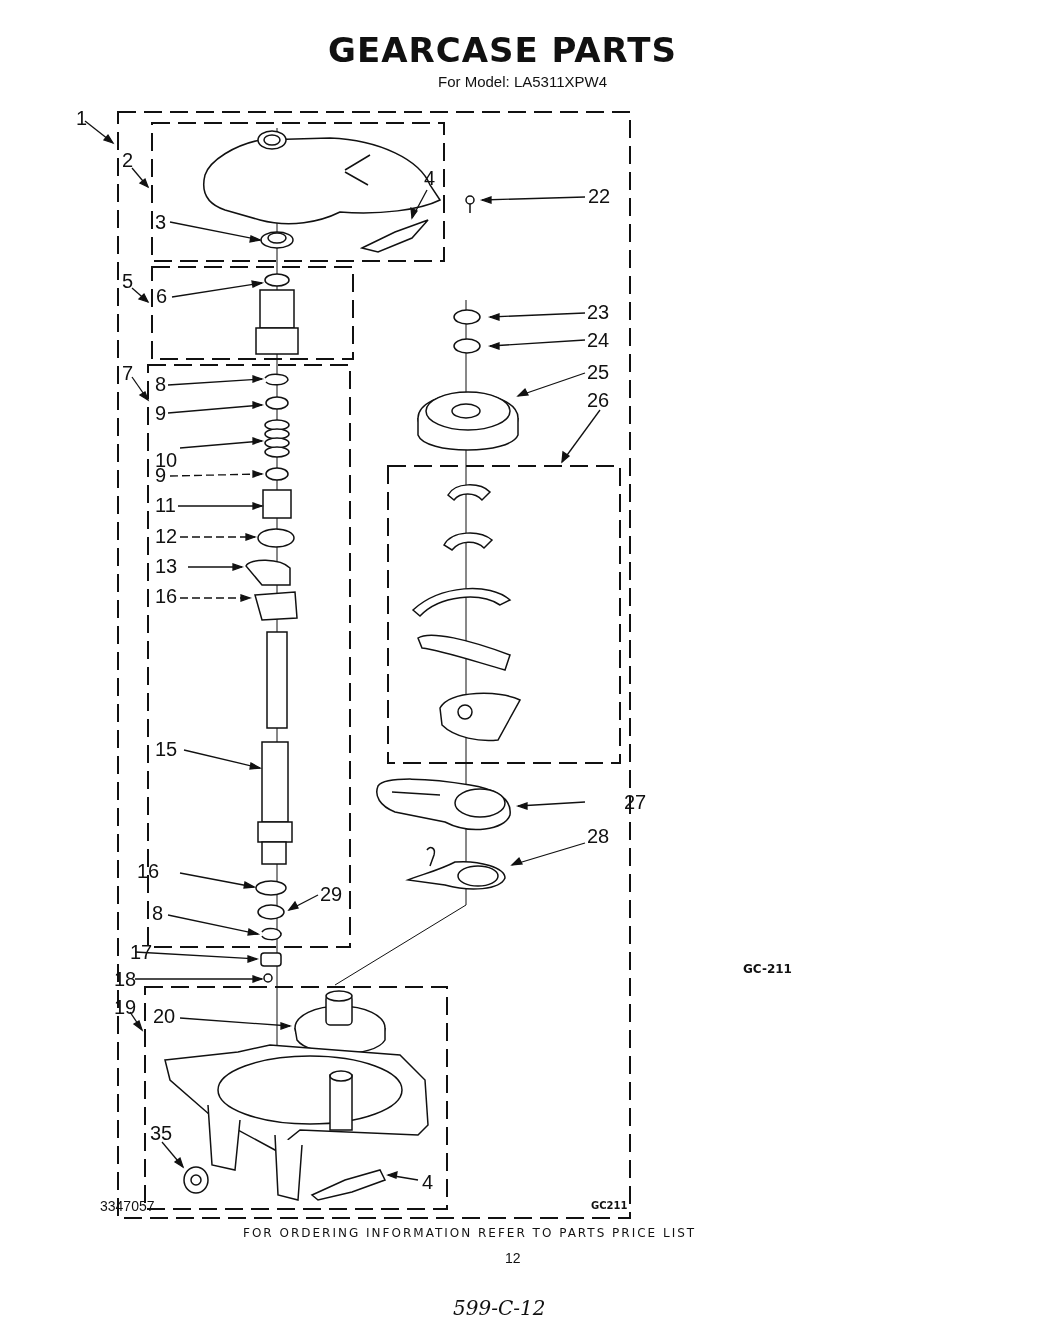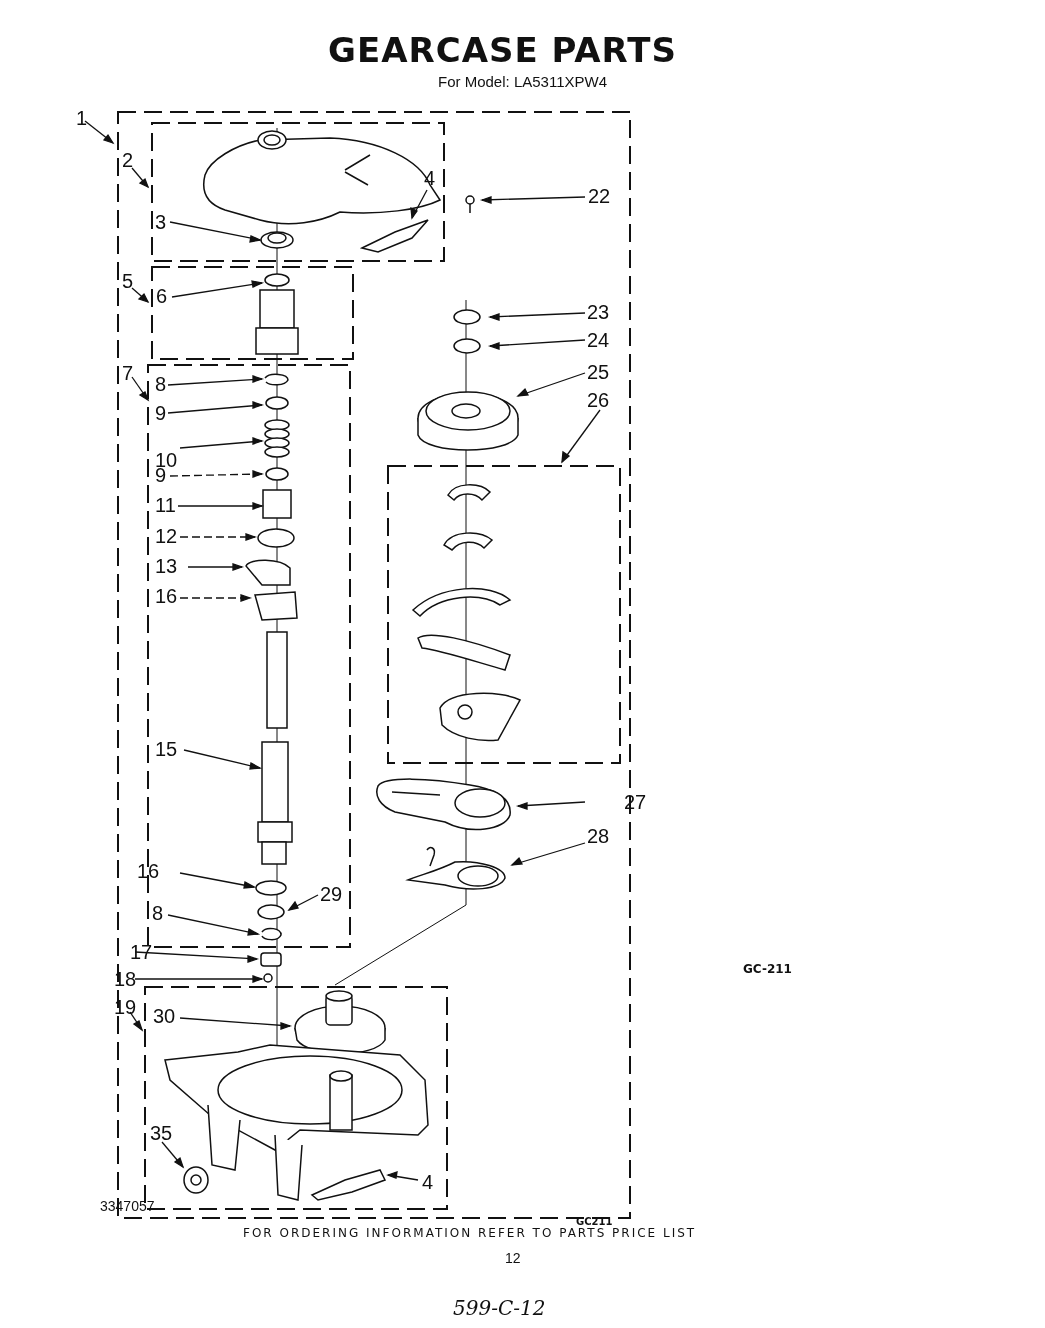--- a/index.html
+++ b/index.html
@@ -7,21 +7,21 @@
   .title { position:absolute; left:0; width:1005px; top:30px; text-align:center; font-family:"DejaVu Sans", sans-serif; font-weight:bold; font-size:34px; letter-spacing:1px; }
   .subtitle { position:absolute; left:0; width:1045px; top:73px; text-align:center; font-size:15px; }
   .subtitle span { margin-left:0; }
   svg.diagram { position:absolute; left:0; top:0; }
   .callout { position:absolute; font-size:20px; font-family:"Liberation Sans", sans-serif; line-height:1; }
   .footer { position:absolute; left:243px; top:1226px; font-size:12px; letter-spacing:2px; font-family:"DejaVu Sans", sans-serif; }
   .docnum { position:absolute; left:76px; top:1198px; font-size:14px;margin-left:24px; }
   .pagenum { position:absolute; left:505px; top:1250px; font-size:14px; }
   .handwritten { position:absolute; left:453px; top:1296px; font-size:20px; font-style:italic; font-family:"DejaVu Serif", serif; }
   .gc-side { position:absolute; left:743px; top:962px; font-size:12px; font-family:"DejaVu Sans", sans-serif; font-weight:bold; }
-  .gc-box { position:absolute; left:576px; top:1200px; font-size:10px; font-family:"DejaVu Sans", sans-serif; font-weight:bold;margin-top:16px; }
+  .gc-box { position:absolute; left:591px; top:1200px; font-size:10px; font-family:"DejaVu Sans", sans-serif; font-weight:bold; }
 </style>
 </head>
 <body>
 
 <div class="title">GEARCASE PARTS</div>
 <div class="subtitle">
   <span>For Model:</span>
   <span>LA5311XPW4</span>
 </div>
 
@@ -246,21 +246,21 @@
 <div class="callout" style="left:155px;top:526px;">12</div>
 <div class="callout" style="left:155px;top:556px;text-align:center;">13</div>
 <div class="callout" style="left:155px;top:586px;">16</div>
 <div class="callout" style="left:155px;top:739px;">15</div>
 <div class="callout" style="left:137px;top:861px;">16</div>
 <div class="callout" style="left:320px;top:884px;">29</div>
 <div class="callout" style="left:152px;top:903px;">8</div>
 <div class="callout" style="left:130px;top:942px;">17</div>
 <div class="callout" style="left:114px;top:969px;">18</div>
 <div class="callout" style="left:114px;top:997px;">19</div>
-<div class="callout" style="left:153px;top:1006px;">30</div>
+<div class="callout" style="left:153px;top:1006px;">20</div>
 <div class="callout" style="left:150px;top:1123px;">35</div>
 <div class="callout" style="left:422px;top:1172px;">4</div>
 <div class="callout" style="left:587px;top:302px;">23</div>
 <div class="callout" style="left:587px;top:330px;">24</div>
 <div class="callout" style="left:587px;top:362px;text-align:right;">25</div>
 <div class="callout" style="left:587px;top:390px;">26</div>
 <div class="callout" style="left:587px;top:792px;margin-left:37px;">27</div>
 <div class="callout" style="left:587px;top:826px;">28</div>
 
 <div class="gc-side">GC-211</div>

